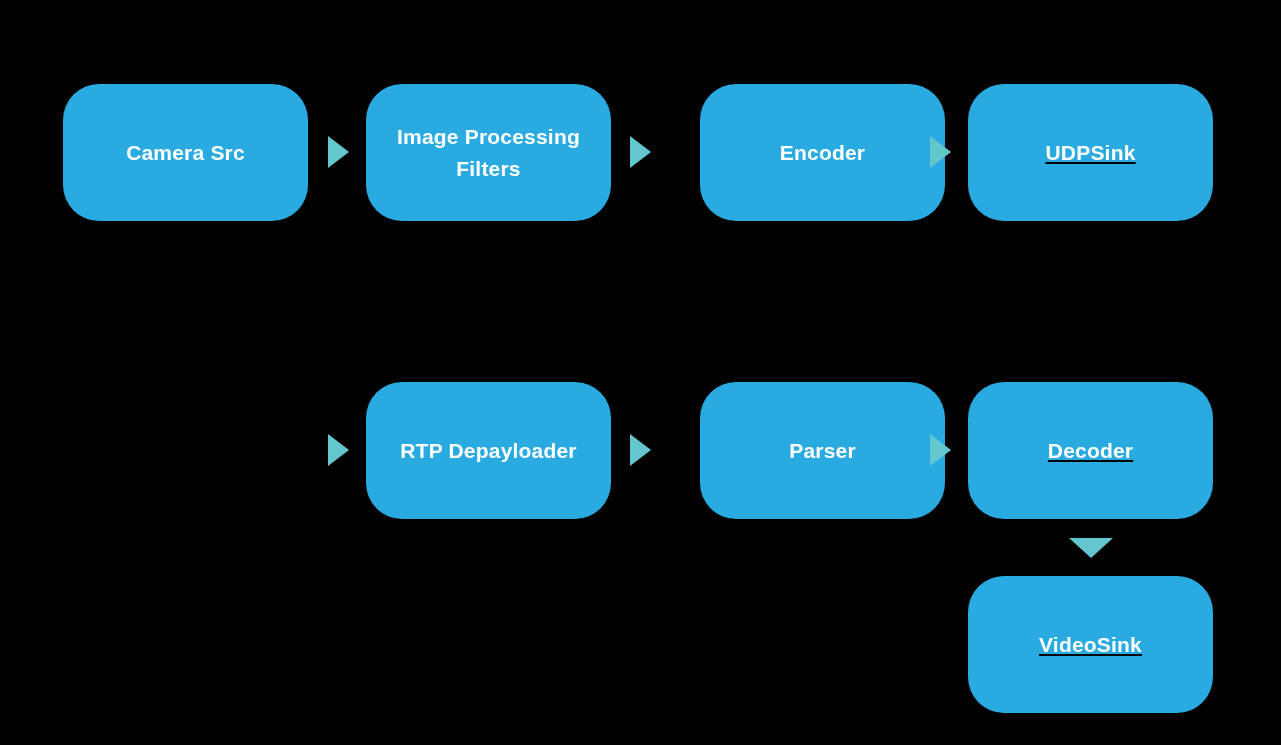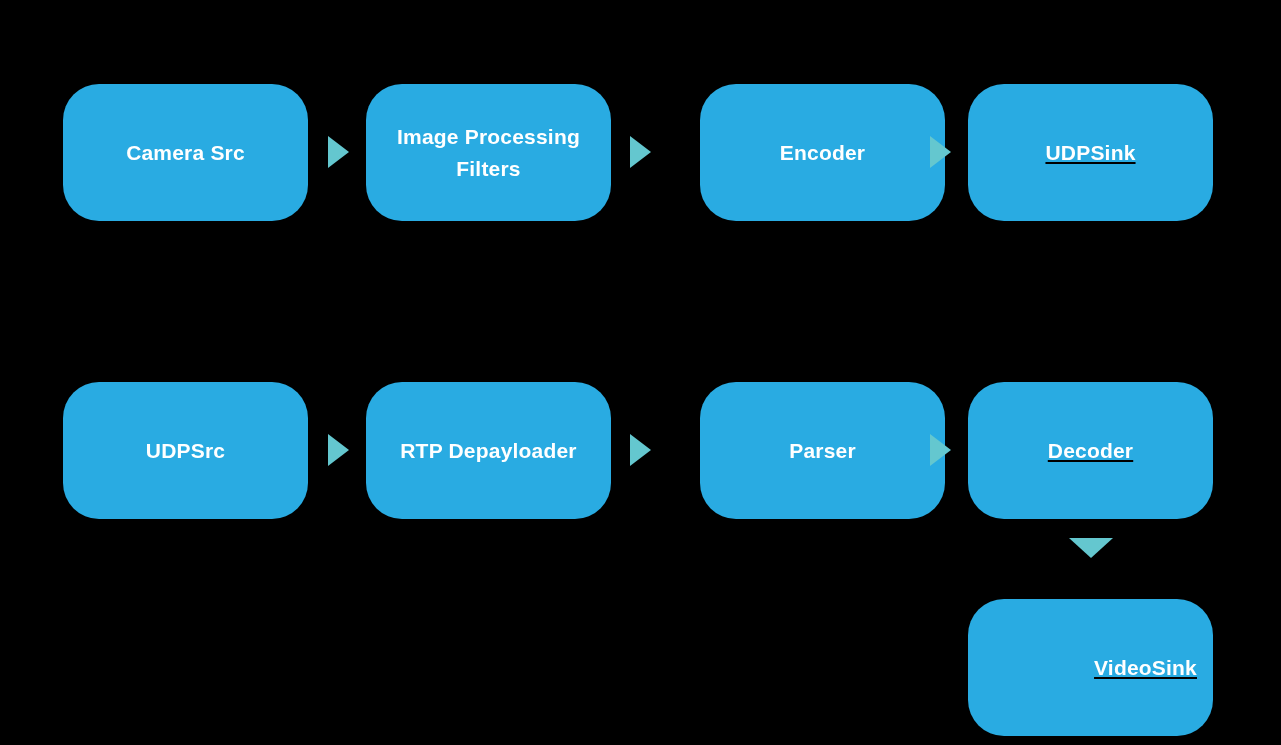--- a/index.html
+++ b/index.html
@@ -41,21 +41,21 @@
   }
 
   
   .c1 { left: 63px; }
   .c2 { left: 366px; padding-left: 16px; }
   .c3 { left: 667px; margin-left: 33px; }
   .c4 { left: 968px; text-decoration: underline; }
   
   .r1 { top: 84px; }
   .r2 { top: 382px; }
-  .r3 { top: 599px; justify-content: flex-end; }
+  .r3 { top: 576px; }
 
   .arrow-right {
     position: absolute;
     width: 0; height: 0;
     border-top: 16px solid transparent;
     border-bottom: 16px solid transparent;
     border-left: 21px solid var(--arrow);
   }
   .ar1 { top: 136px; }
   .ar2 { top: 434px; }
@@ -88,23 +88,20 @@
     <span class="node-label">Encoder</span>
   </div>
   <div class="node r1 c4">
     <span class="node-label">UDPSink</span>
   </div>
 
   <div class="arrow-right ar1 ax1"></div>
   <div class="arrow-right ar1 ax2"></div>
   <div class="arrow-right ar1 ax3"></div>
 
-  <div class="node r2 c1">
-    <span class="node-label">UDPSrc</span>
-  </div>
   <div class="node r2 c2">
     <span class="node-label">RTP Depayloader</span>
   </div>
   <div class="node r2 c3">
     <span class="node-label">Parser</span>
   </div>
   <div class="node r2 c4">
     <span class="node-label">Decoder</span>
   </div>
 

